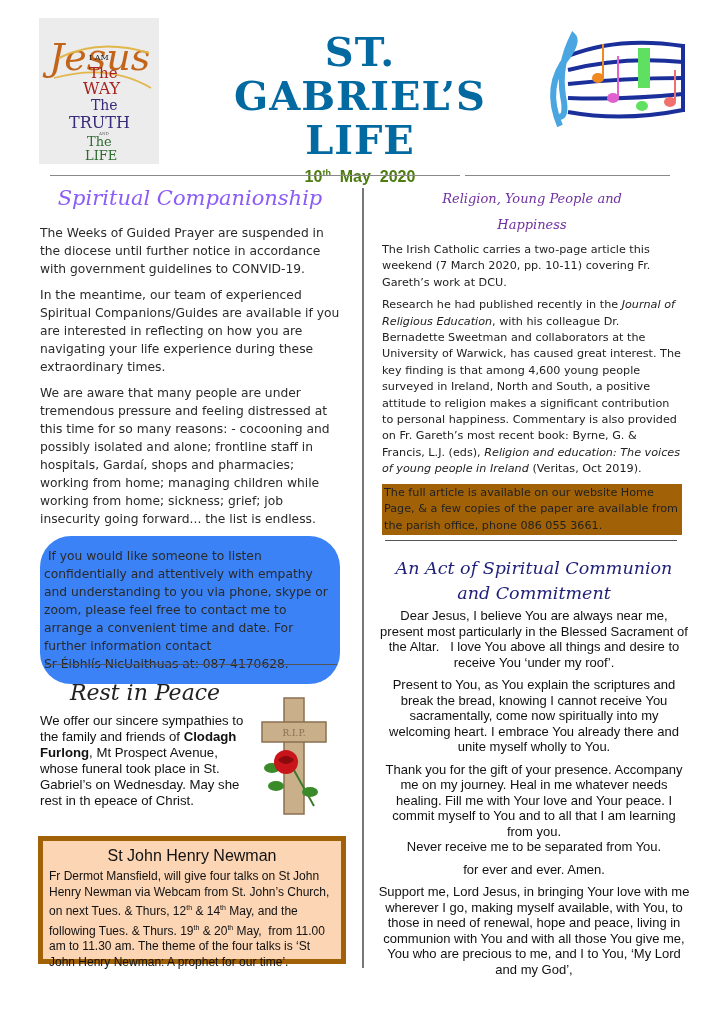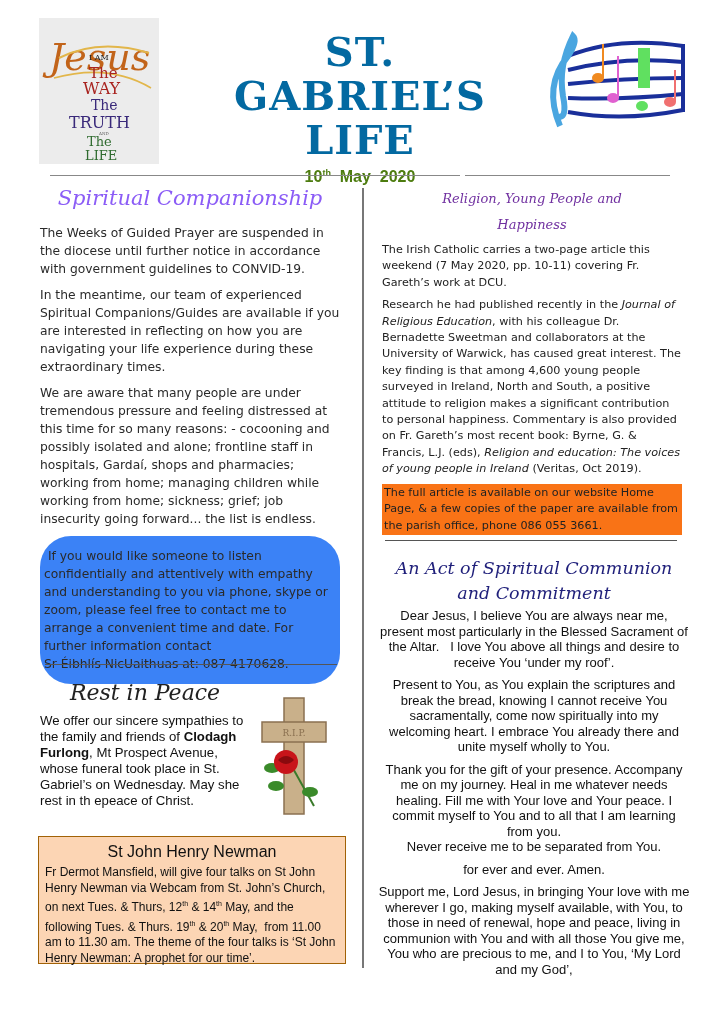--- a/index.html
+++ b/index.html
@@ -22,30 +22,30 @@
   .h-green { font-family: "DejaVu Serif", serif; font-style: italic; color: #8b5cf6; font-size: 21px; text-align: center; }
   .body-cal { font-family: "DejaVu Sans", sans-serif; font-size: 12.3px; line-height: 18px; color: #2a2a2a; }
   .body-cal p { margin: 0 0 8px 0; }
   .green-box { background: #3b82f6; padding: 11px 4px; border-radius: 31px; }
   .rule-mid-left { left: 45px; top: 664px; width: 292px; height: 1px; background: #555; }
 
   .h-rip { font-family: "DejaVu Serif", serif; font-style: italic; color: #222; font-size: 22px; text-align: center; }
   .body-arial { font-family: "Liberation Sans", sans-serif; font-size: 13.2px; line-height: 16px; color: #111; }
   .cross { left: 258px; top: 696px; width: 72px; height: 120px; }
 
-  .newman-box { left: 38px; top: 836px; width: 308px; height: 128px; background: #fcd5b4; border: 1px solid #a16207; box-sizing: border-box; padding: 6px 6px; }
+  .newman-box { left: 38px; top: 836px; width: 308px; height: 128px; background: #fcd5b4; border: 5px solid #a16207; box-sizing: border-box; padding: 6px 6px; }
   .newman-title { font-family: "Liberation Sans", sans-serif; font-size: 16px; text-align: center; margin-bottom: 4px; }
   .newman-body { font-family: "Liberation Sans", sans-serif; font-size: 12px; line-height: 15.5px; }
   .newman-body sup { font-size: 7px; }
 
   
   .h-purple { font-family: "DejaVu Serif", serif; font-style: italic; color: #7030a0; font-size: 13px; line-height: 26px; text-align: center; }
   .body-cal-sm { font-family: "DejaVu Sans", sans-serif; font-size: 11.2px; line-height: 16.4px; color: #222; }
   .body-cal-sm p { margin: 0 0 6px 0; }
-  .blue-box { background: #f97316; padding: 1px 2px; }
+  .blue-box { background: #a16207; padding: 1px 2px; }
   .rule-mid-right { left: 385px; top: 540px; width: 292px; height: 1px; background: #555; }
 
   .h-navy { font-family: "DejaVu Serif", serif; font-style: italic; color: #1f1f7a; font-size: 17.5px; line-height: 25px; text-align: center; }
   .prayer { font-family: "Liberation Sans", sans-serif; font-size: 13px; line-height: 15.5px; text-align: center; color: #111; }
   .prayer p { margin: 0 0 7px 0; }
 </style>
 </head>
 <body>
 
 <div class="abs logo-left">
@@ -142,21 +142,21 @@
     <span>Fr Dermot Mansfield, will give four talks on St John Henry Newman via Webcam from St. John’s Church, on next Tues. &amp; Thurs, 12</span><sup>th</sup><span> &amp; 14</span><sup>th</sup><span> May, and the following Tues. &amp; Thurs. 19</span><sup>th</sup><span> &amp; 20</span><sup>th</sup><span style="white-space:pre-wrap"> May,  from 11.00 am to 11.30 am. The theme of the four talks is ‘St John Henry Newman: A prophet for our time’.</span>
   </div>
 </section>
 
 <section class="abs" style="left:382px; top:186px; width:300px;">
   <div class="h-purple">
     <div>Religion, Young People and</div>
     <div>Happiness</div>
   </div>
   <div class="body-cal-sm" style="margin-top:4px;">
-    <p>The Irish Catholic carries a two-page article this weekend (7 May 2020, pp. 10-11) covering Fr. Gareth’s work at DCU.</p>
+    <p>The Irish Catholic carries a two-page article this weekend (7 March 2020, pp. 10-11) covering Fr. Gareth’s work at DCU.</p>
     <p>
       <span>Research he had published recently in the </span><i>Journal of Religious Education</i><span>, with his colleague Dr. Bernadette Sweetman and collaborators at the University of Warwick, has caused great interest. The key finding is that among 4,600 young people surveyed in Ireland, North and South, a positive attitude to religion makes a significant contribution to personal happiness. Commentary is also provided on Fr. Gareth’s most recent book: Byrne, G. &amp; Francis, L.J. (eds), </span><i>Religion and education: The voices of young people in Ireland</i><span> (Veritas, Oct 2019).</span>
     </p>
     <div class="blue-box">The full article is available on our website Home Page, &amp; a few copies of the paper are available from the parish office, phone 086 055 3661.</div>
   </div>
 </section>
 
 <div class="abs rule-mid-right"></div>
 
 <section class="abs" style="left:378px; top:556px; width:312px;">

